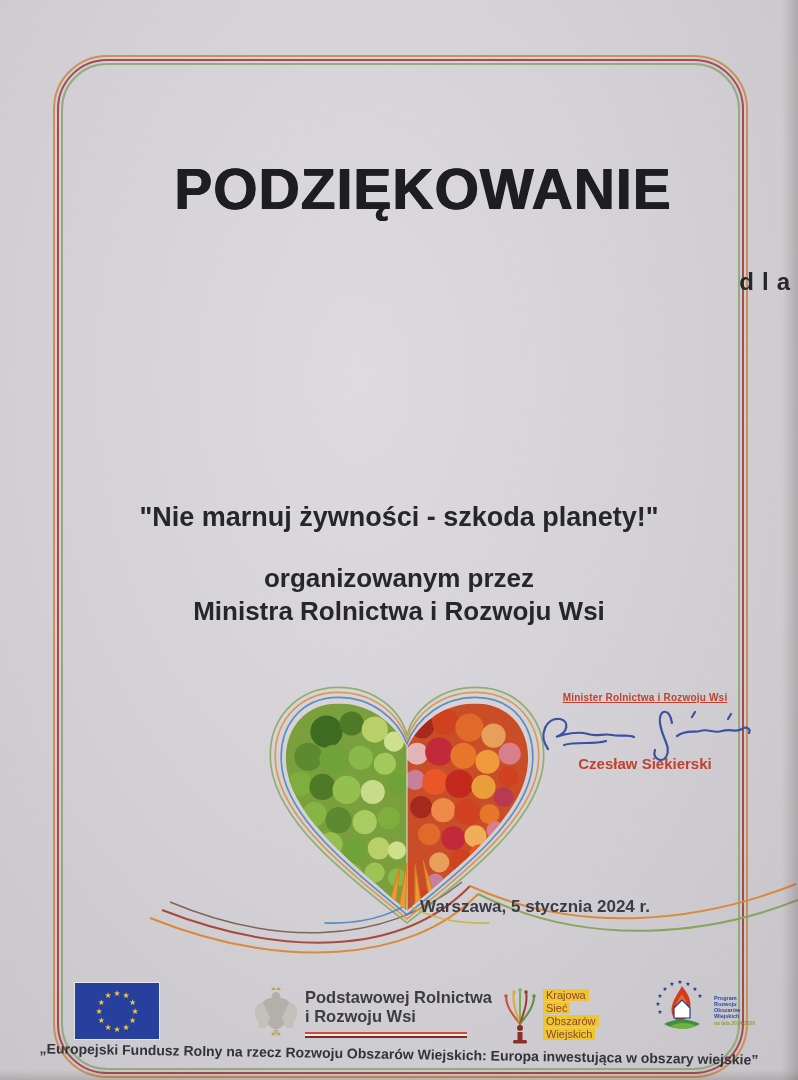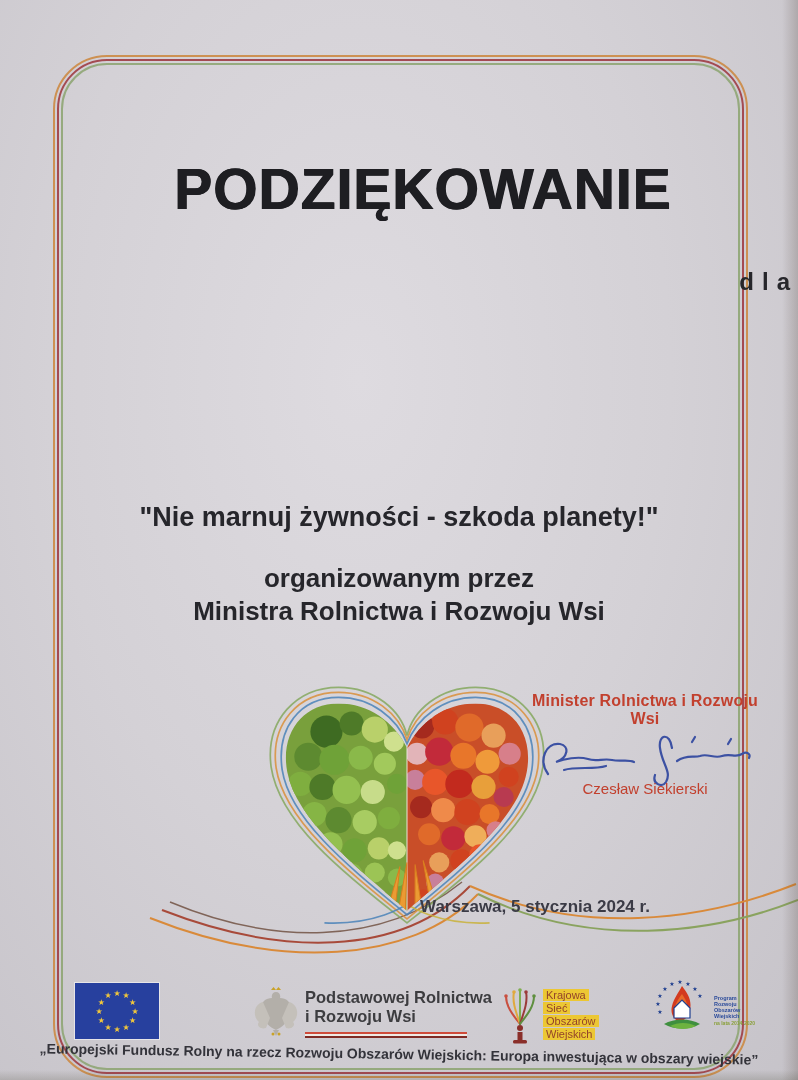--- a/index.html
+++ b/index.html
@@ -40,23 +40,23 @@
   }
   .organizer {
     position:absolute; top:562px; left:0; width:100%;
     text-align:center; font-size:26px; font-weight:600; line-height:33px; color:#26262b;
   }
 
   .heart-wrap { position:absolute; left:256px; top:666px; width:302px; height:262px; }
   .sweeps { position:absolute; left:0; top:852px; width:798px; height:118px; pointer-events:none; }
 
   .sig-block { position:absolute; left:520px; top:692px; width:250px; text-align:center; }
-  .sig-title { font-size:16px; font-weight:700; color:#c2402e; letter-spacing:.2px; }
+  .sig-title { font-size:10px; font-weight:700; color:#c2402e; letter-spacing:.2px;text-decoration:underline; }
   .sig-script { display:block; margin:-4px auto 0; }
-  .sig-name { margin-top:-16px; font-size:15px; font-weight:400; color:#c2402e; }
+  .sig-name { margin-top:-16px; font-size:15px; font-weight:700; color:#c2402e; }
 
   .place-date {
     position:absolute; top:897px; left:420px; width:280px;
     text-align:left; font-size:17px; font-weight:600; color:#3b3b46;
   }
 
   
   .eu-flag { position:absolute; left:75px; top:983px; width:84px; height:56px;
     box-shadow:0 0 0 1px rgba(255,255,255,.5); }
   .ministry { position:absolute; left:253px; top:984px; width:230px; }

